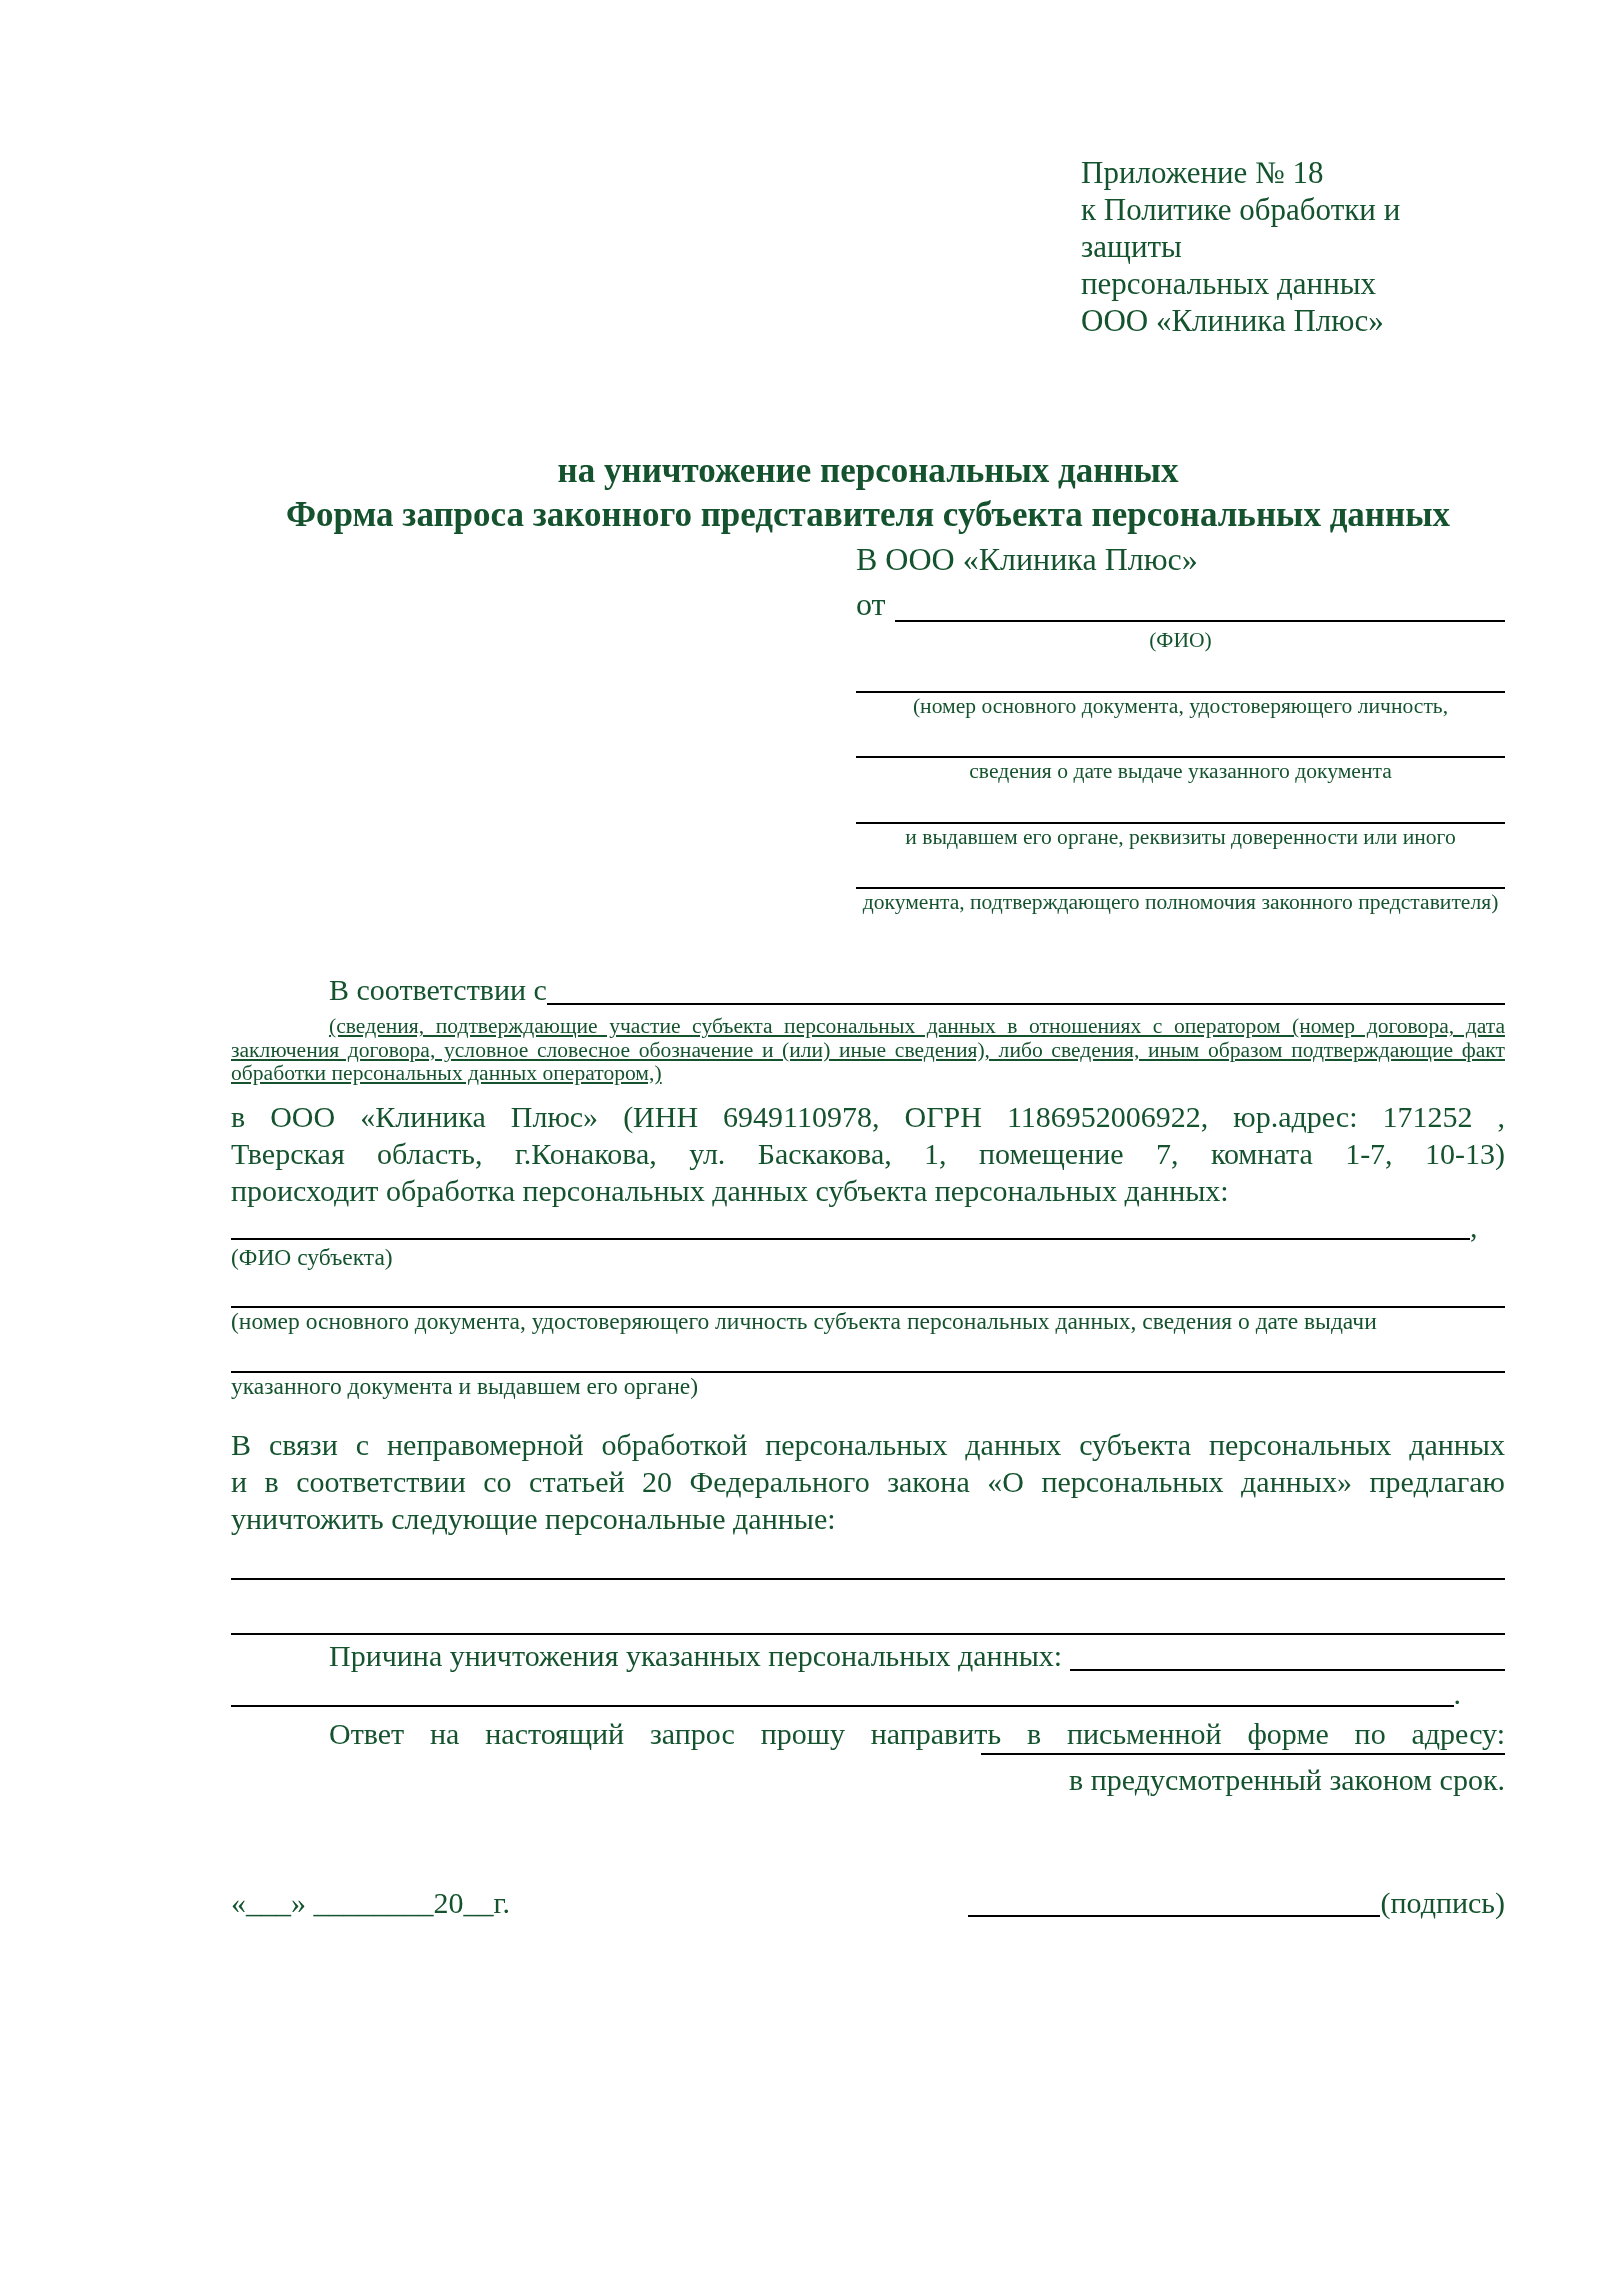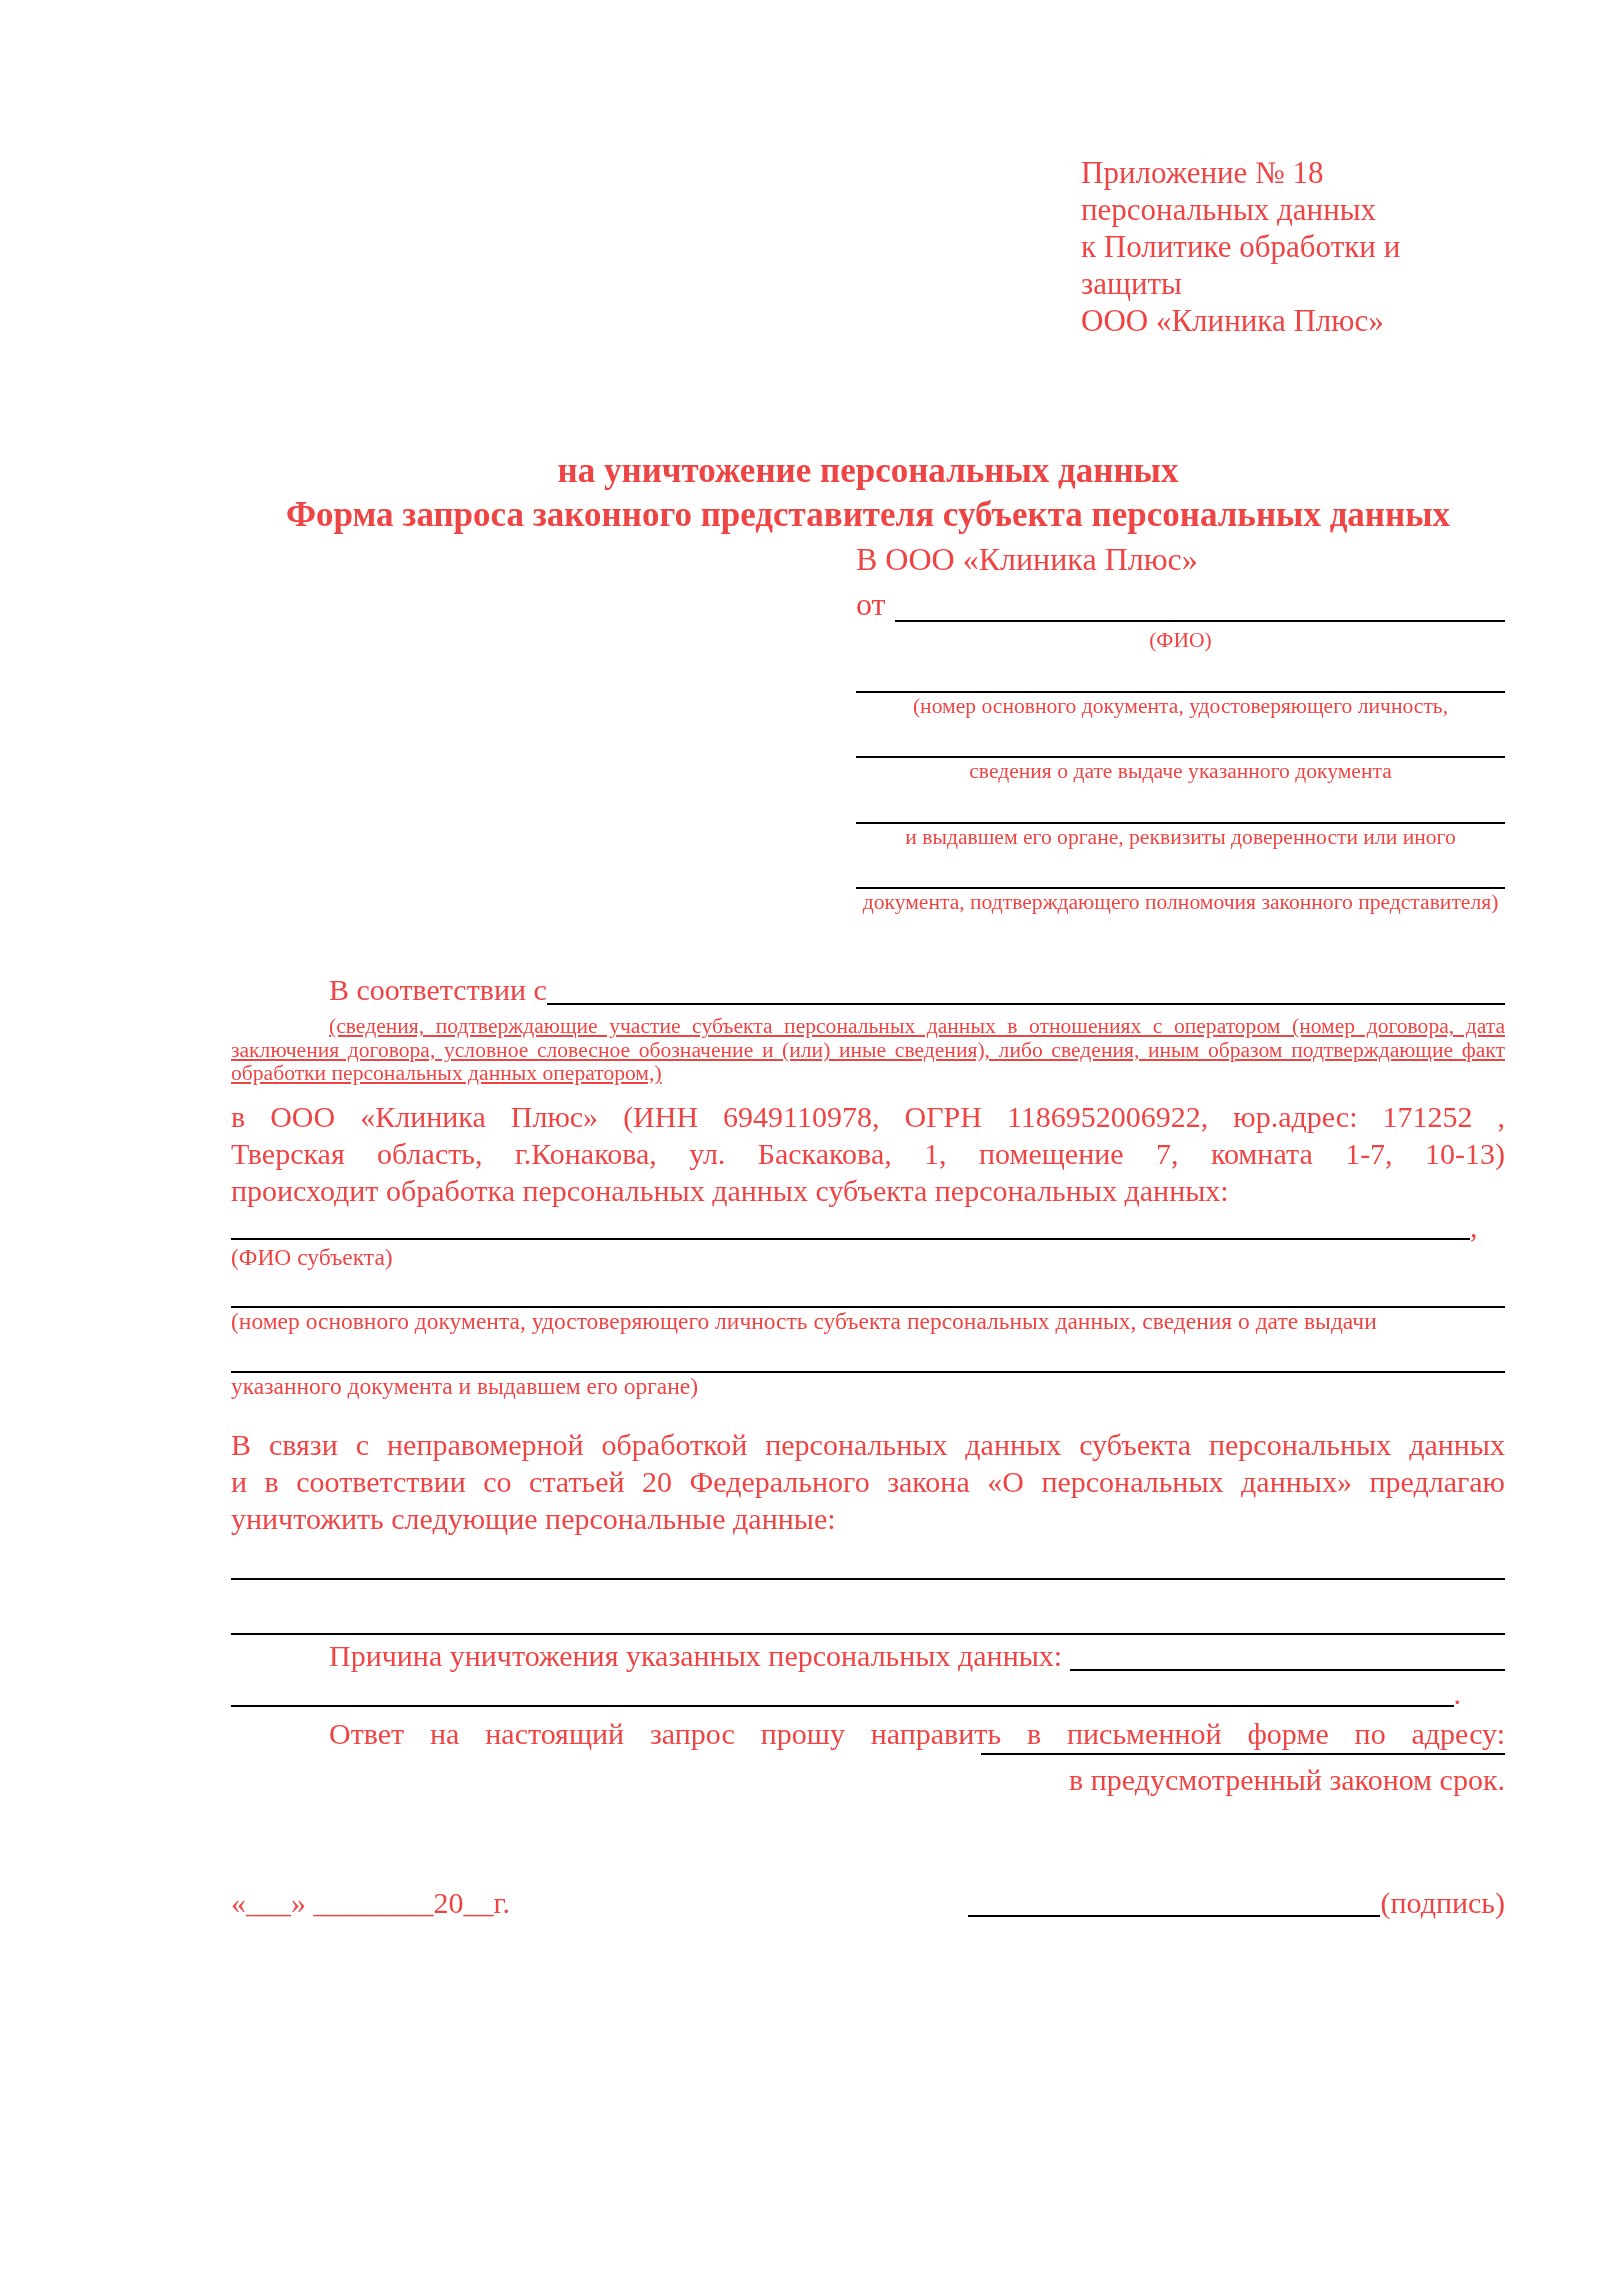--- a/index.html
+++ b/index.html
@@ -3,21 +3,21 @@
 <meta charset="utf-8">
 <style>
   * { margin: 0; padding: 0; box-sizing: border-box; }
   html, body { background: #888; }
   .page {
     position: relative;
     width: 1621px;
     height: 2293px;
     margin: 0 auto;
     background: #ffffff;
-    color: #ef4444;
+    color: #14532d;
     font-family: "Liberation Serif", "DejaVu Serif", serif;
     overflow: hidden;
   }
   .content { padding: 0 116px 0 231px; } 
 
   
   .header-block { padding-top: 154px; margin-left: 850px; font-size: 31px; line-height: 37px; }
 
   
   .doc-title { margin-top: 110px; text-align: center; font-weight: bold; font-size: 35px; line-height: 44px; }
@@ -67,22 +67,22 @@
   .sig-ul { display: inline-block; width: 412px; border-bottom: 2.9px solid #000; margin-bottom: 4.9px; }
 </style>
 </head>
 <body>
 
 <div class="page">
   <div class="content">
 
     <div class="header-block">
       <div>Приложение № 18</div>
+      <div>к Политике обработки и защиты</div>
       <div>персональных данных</div>
-      <div>к Политике обработки и защиты</div>
       <div>ООО «Клиника Плюс»</div>
     </div>
 
     <div class="doc-title">
       <div>на уничтожение персональных данных</div>
       <div>Форма запроса законного представителя субъекта персональных данных</div>
     </div>
 
     <div class="addressee">
       <div class="addr-to">В ООО «Клиника Плюс»</div>

